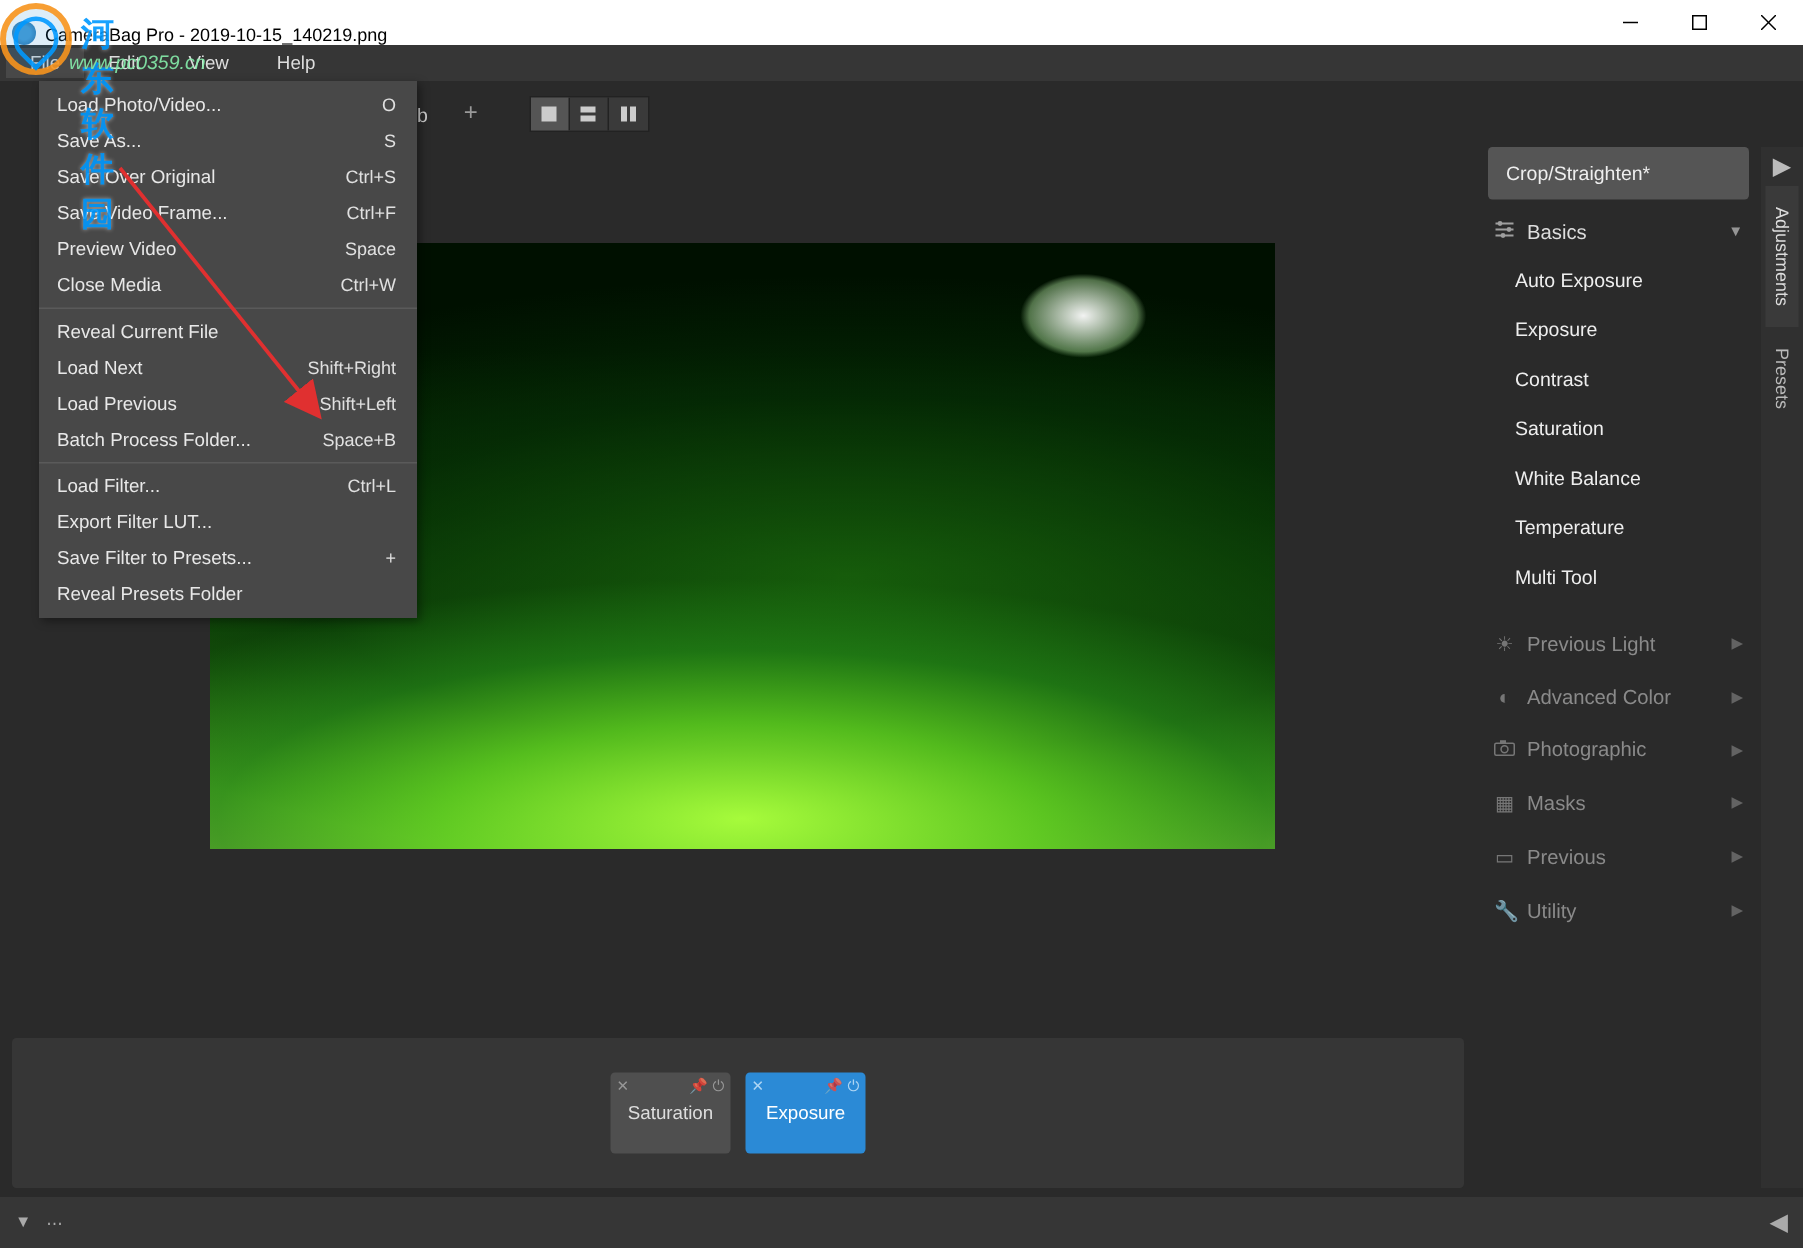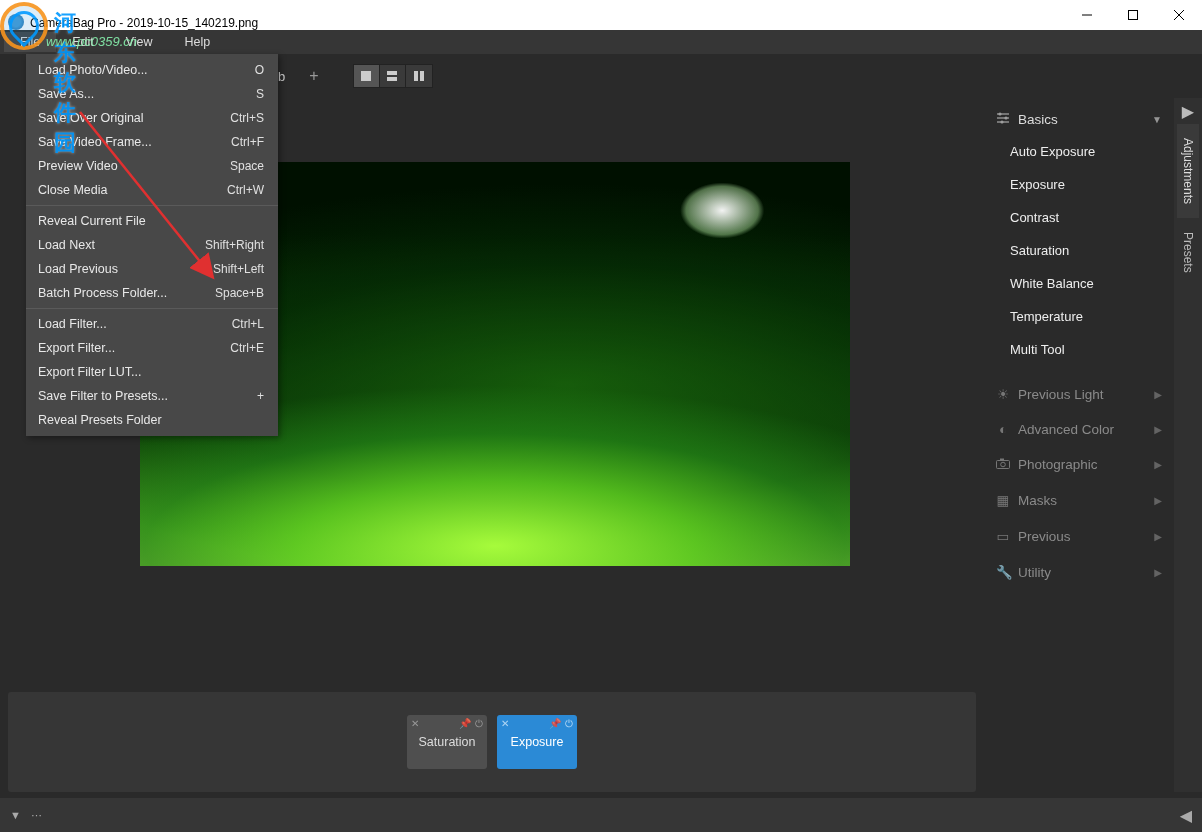--- a/index.html
+++ b/index.html
@@ -174,20 +174,21 @@
             <span>✕</span>
             <span><span>📌</span> <span>⏻</span></span>
           </div>
         <span>Exposure</span>
       </div>
     </div>
   </div>
 
   <div class="right-wrap">
     <div class="right-panel">
+      <div class="panel-btn">Crop/Straighten*</div>
 
       <div class="section-head open">
         <span class="sh-icon">
           <svg width="14" height="12" viewBox="0 0 14 12">
               <g stroke="#bbb" stroke-width="1.3">
                 <line x1="1" y1="2" x2="13" y2="2"></line>
                 <line x1="1" y1="6" x2="13" y2="6"></line>
                 <line x1="1" y1="10" x2="13" y2="10"></line>
               </g>
               <g fill="#bbb">
@@ -296,24 +297,20 @@
     <div class="dd-item">
       <span>Batch Process Folder...</span>
       <span class="sc">Space+B</span>
     </div>
     <div class="dd-sep"></div>
     <div class="dd-item">
       <span>Load Filter...</span>
       <span class="sc">Ctrl+L</span>
     </div>
     <div class="dd-item">
-      <span>Export Filter...</span>
-      <span class="sc">Ctrl+E</span>
-    </div>
-    <div class="dd-item">
       <span>Export Filter LUT...</span>
       <span class="sc"></span>
     </div>
     <div class="dd-item">
       <span>Save Filter to Presets...</span>
       <span class="sc">+</span>
     </div>
     <div class="dd-item">
       <span>Reveal Presets Folder</span>
       <span class="sc"></span>

